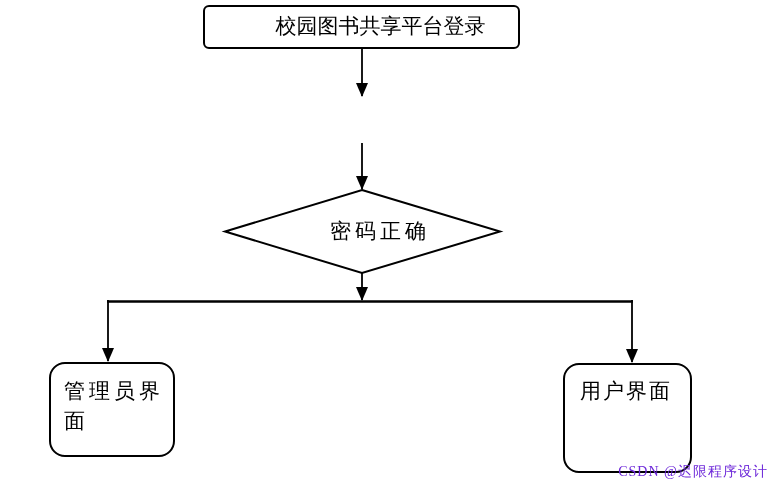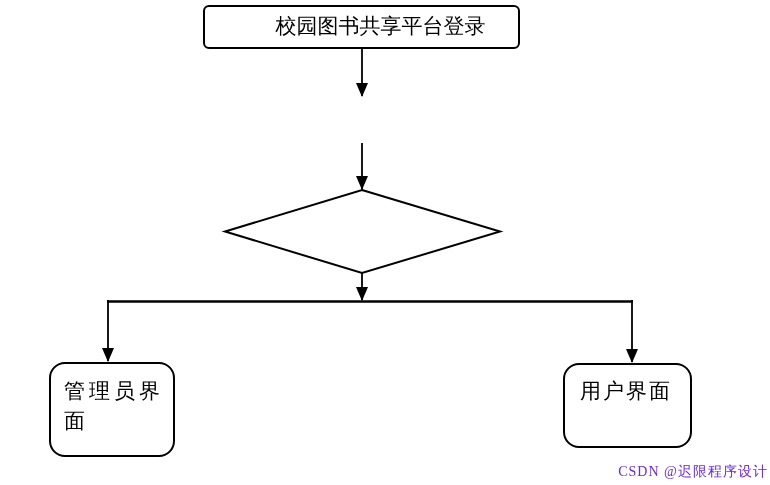--- a/index.html
+++ b/index.html
@@ -59,21 +59,21 @@
     height: 95px;
     border-radius: 16px;
     padding: 12px 8px 0 13px;
     letter-spacing: 4px;
     line-height: 30px;
   }
   .node-user {
     left: 563px;
     top: 363px;
     width: 129px;
-    height: 85px;
+    height: 110px;
     border-radius: 16px;
     padding: 12px 0 0 15px;
     letter-spacing: 2px;
   }
   .decision-label {
     position: absolute;
     left: 290px;
     top: 220px;
     width: 180px;
     text-align: center;
@@ -116,20 +116,21 @@
     <line x1="108" y1="300" x2="108" y2="361" stroke="#000000" stroke-width="1.8" marker-end="url(#arrowhead)"></line>
 
     <line x1="632" y1="300" x2="632" y2="362" stroke="#000000" stroke-width="1.8" marker-end="url(#arrowhead)"></line>
   </svg>
 
   <div class="node centered node-start">
     <span>校园图书共享平台登录</span>
   </div>
 
 
+  <div class="decision-label">密码正确</div>
 
   <div class="node node-admin">
     <span>管理员界面</span>
   </div>
 
   <div class="node node-user">
     <span>用户界面</span>
   </div>
 
   <div class="watermark">CSDN @迟限程序设计</div>

